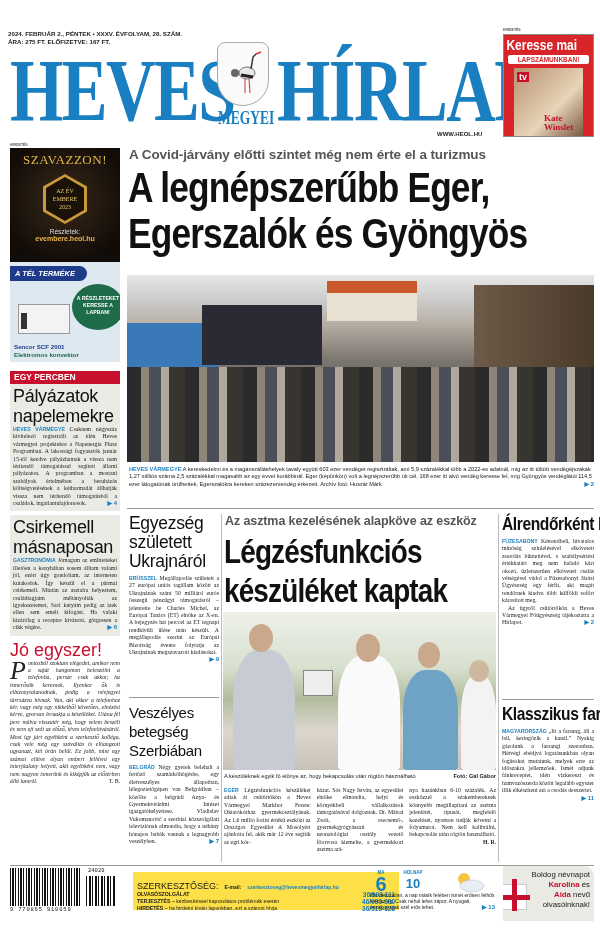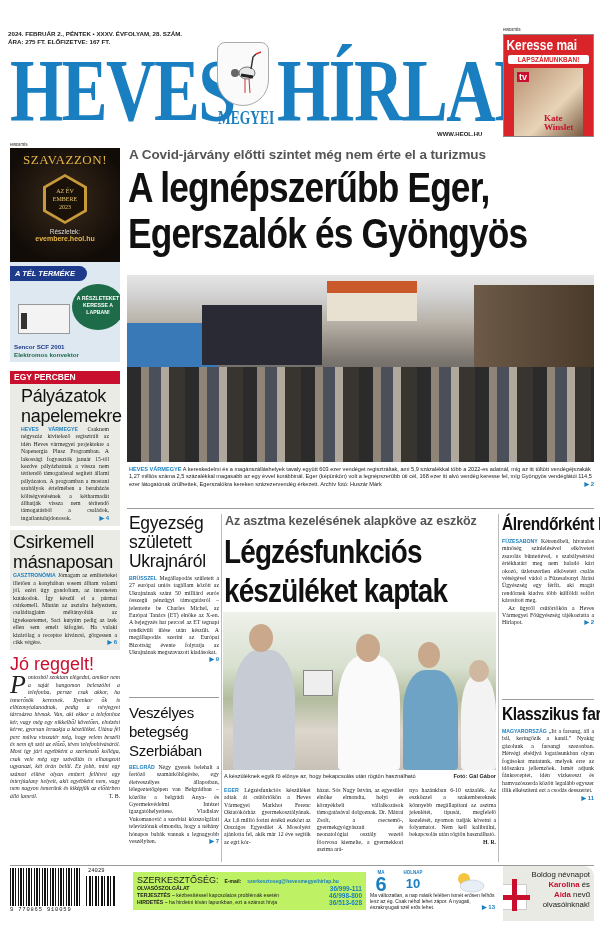--- a/index.html
+++ b/index.html
@@ -41,21 +41,21 @@
 .sub{font-weight:bold;color:#555;font-size:13.5px;letter-spacing:-.1px}
 .big{font-weight:bold;color:#111;font-family:"Liberation Sans",sans-serif;transform:scaleX(.82);transform-origin:left top;white-space:nowrap;letter-spacing:-1px}
 .photo1{left:127px;top:275px;width:467px;height:187px;background:linear-gradient(180deg,#e6e6e6 0,#cfcfcf 12%,#b8b2a8 25%,#7d7771 45%,#55504b 70%,#3a3633 100%);overflow:hidden}
 .caption{font-size:5.6px;line-height:7.4px;color:#222}
 .caption .loc{color:#1a7fc0;font-weight:bold}
 .rule{background:#999;height:1px}
 .vrule{background:#bbb;width:1px}
 .photo2{left:223px;top:612px;width:273px;height:158px;background:linear-gradient(180deg,#eef1ea 0,#d8e0cf 35%,#b2bc9d 55%,#dcd6cd 75%,#c8c1b8 100%);overflow:hidden}
 .person{position:absolute;bottom:0;border-radius:40% 40% 4px 4px}
 .head{position:absolute;border-radius:50%;background:#c9a88c}
-.footer-box{left:133px;top:872px;width:233px;height:38px;background:#bef264;padding:3px 4px}
+.footer-box{left:133px;top:872px;width:266px;height:38px;background:#fde047;padding:9px 4px}
 .weather{left:370px;top:870px;width:125px;height:48px}
 .nameday{left:503px;top:866px;width:91px;height:55px;background:#eaeae4;border-radius:0 10px 0 0;overflow:hidden}
 .barcode{left:10px;top:868px;width:110px;height:50px}
 </style>
 </head>
 <body>
 
 <div class="abs dateline">
   <div>2024. FEBRUÁR 2., PÉNTEK • XXXV. ÉVFOLYAM, 28. SZÁM.</div>
   <div>ÁRA: 275 FT. ELŐFIZETVE: 167 FT.</div>
@@ -107,30 +107,30 @@
   <div class="heater"></div>
   <div class="circ">A RÉSZLETEKET KERESSE A LAPBAN!</div>
   <div class="nm">
     <div>Sencor SCF 2001</div>
     <span>Elektromos konvektor</span>
   </div>
 </div>
 
 <div class="abs col-left">
   <div class="section-tag">EGY PERCBEN</div>
-  <div class="grey" style="padding:2px 11px 4px">
+  <div class="grey" style="padding:2px 3px 4px">
     <div class="hl" style="font-size:18px;line-height:20px">Pályázatok napelemekre</div>
     <div class="body"><span class="loc">HEVES VÁRMEGYE</span> <span>Csaknem négyszáz kivitelező regisztrált az idén Heves vármegyei projektekre a Napenergia Plusz Programban. A lakossági fogyasztók január 15-től kezdve pályázhatnak a vissza nem térítendő támogatással segített állami pályázaton. A programban a mostani szabályok értelmében a beruházás költségvetésének a kétharmadát állhatják vissza nem térítendő támogatásból a családok, ingatlantulajdonosok.</span> <span class="ref">▶ 4</span></div>
   </div>
   <div class="grey" style="padding:2px 3px 4px;margin-top:4px">
     <div class="hl" style="font-size:18px;line-height:20px">Csirkemell másnaposan</div>
     <div class="body"><span class="loc">GASZTRONÓMIA</span> <span>Jómagam az említetteket illetően a konyhában sosem álltam valami jól, ezért úgy gondoltam, az interneten kutakodok. Így készül el a pármai csirkemell. Miután az asztalra helyeztem, családtagjaim méltányolták az igyekezetemet, Saci kutyám pedig az ízek ellen sem emelt kifogást. Ha valaki kizárólag a receptre kíváncsi, görgessen a cikk végére.</span> <span class="ref">▶ 6</span></div>
   </div>
   <div style="padding:4px 0 0">
-    <div style="font-size:18px;line-height:20px;color:#c8102e">Jó reggelt!</div>
+    <div style="font-size:18px;line-height:20px;color:#c8102e">Jó egyszer!</div>
     <div class="body" style="font-style:italic">
       <span style="float:left;font-size:26px;line-height:22px;margin-right:2px;font-family:'Liberation Serif',serif">P</span><span>ontosból szoktam elégedni, amikor nem a saját hangomon beleszólni a telefonba, persze csak akkor, ha ismerősök keresnek. Ilyenkor ők is elbizonytalanodnak, pedig a névjegyet tárcsázva hívnak. Van, aki ekkor a telefonhoz kér, vagy még egy nikkelből követően, elnézést kérve, gyorsan leraakja a készüléket. Utána fél perc múlva visszatér még, hogy velem beszélt és nem ejt szót az előző, téves telefonhívásáról. Most így járt egyébként a szerkesztő kolléga, csak vele még egy szóváltás is elhangzott ugyanazt, két órán belül. Ez jobb, mint egy számot elütve olyan embert felhívni egy interjúalany helyett, akit egyébként nem, vagy nem nagyon ismerünk és kiképjük az előtérben álló lamról.</span> <span style="float:right;font-style:normal">T. B.</span>
     </div>
   </div>
 </div>
 
 <div class="abs sub" style="left:129px;top:147px">A Covid-járvány előtti szintet még nem érte el a turizmus</div>
 <div class="abs big" style="left:128px;top:164px;font-size:43px;line-height:46px">
   <div>A legnépszerűbb Eger,</div>
   <div>Egerszalók és Gyöngyös</div>

